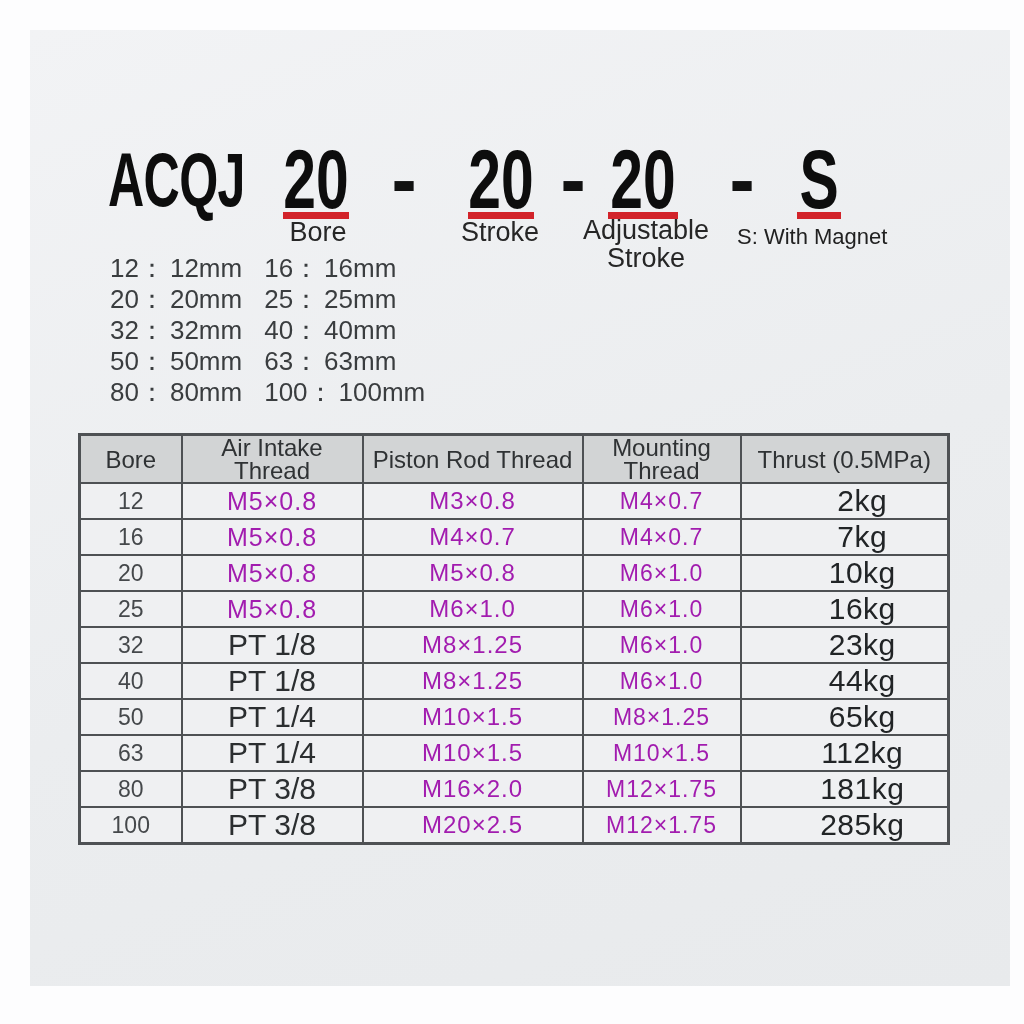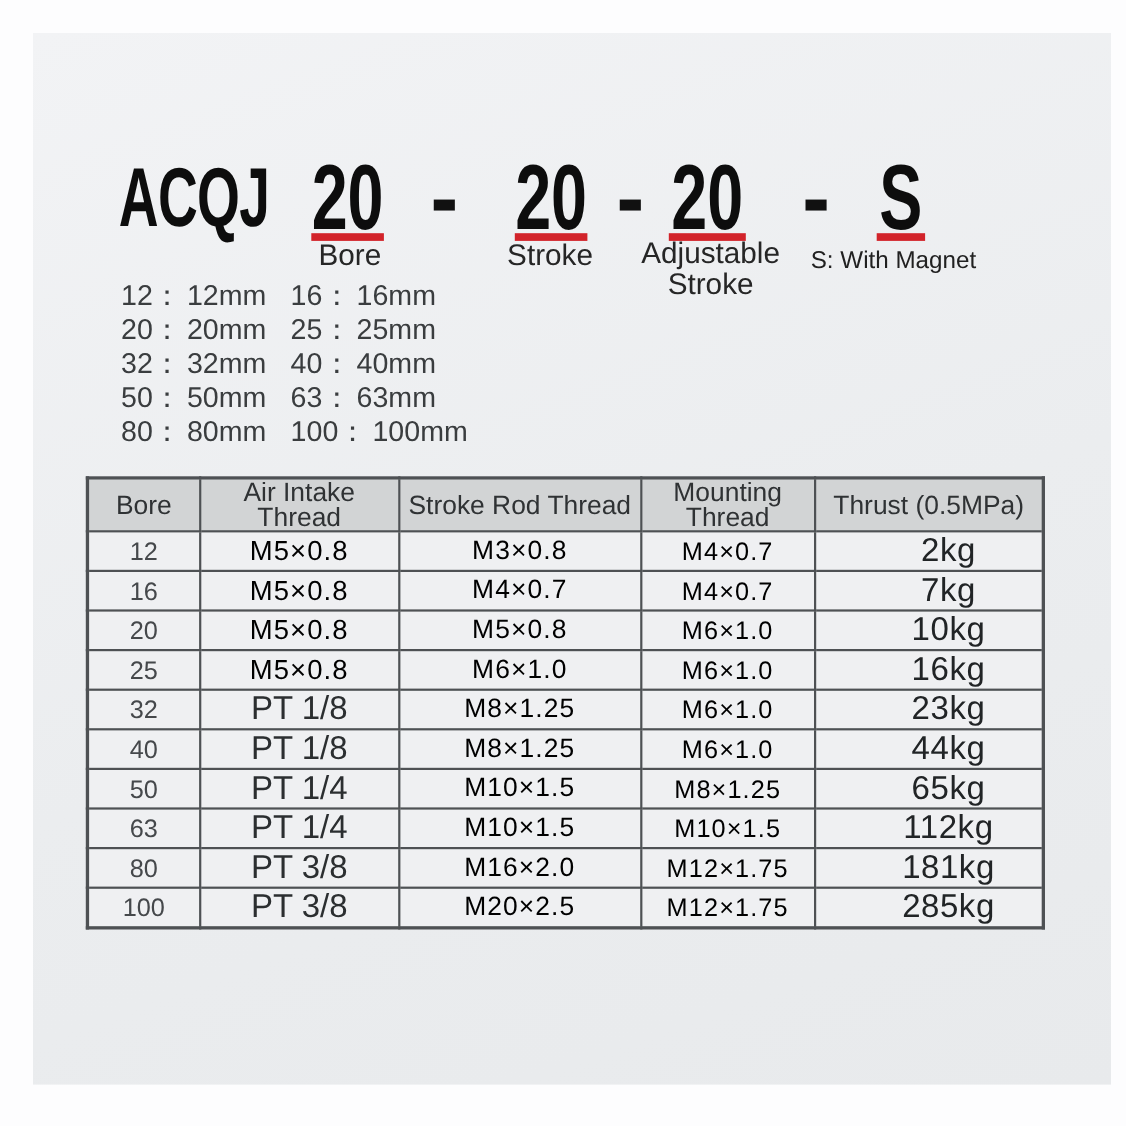--- a/index.html
+++ b/index.html
@@ -83,21 +83,21 @@
     border:2px solid var(--border);
     text-align:center;vertical-align:middle;
     overflow:hidden;
   }
   .spec th{
     height:46px;background:var(--th-bg);
     font-weight:normal;font-size:24px;line-height:23px;color:#2f3234;
     padding:0 4px;
   }
   .spec td{
-    height:36px;background:var(--td-bg);color:#000000;
+    height:36px;background:var(--td-bg);color:#a21caf;
   }
   td.col-bore{font-size:23px;color:#45484b;}
   td.col-air{font-size:25px;letter-spacing:1px;}
   td.col-air.pt{font-size:30px;letter-spacing:0;color:#2b2e30;}
   td.col-piston{font-size:24px;letter-spacing:1px;}
   td.col-mount{font-size:23px;letter-spacing:1px;}
   td.col-thrust{font-size:30px;color:#212426;letter-spacing:0.5px;padding-left:36px;}
 </style>
 </head>
 <body>
@@ -178,21 +178,21 @@
     <col style="width:102px">
       <col style="width:181px">
       <col style="width:220px">
     <col style="width:158px">
       <col style="width:208px">
   </colgroup>
   <thead>
     <tr>
       <th>Bore</th>
       <th>Air Intake Thread</th>
-      <th>Stroke Rod Thread</th>
+      <th>Piston Rod Thread</th>
       <th>Mounting Thread</th>
       <th>Thrust (0.5MPa)</th>
     </tr>
   </thead>
   <tbody>
   <tr>
     <td class="col-bore">12</td>
     <td class="col-air">M5×0.8</td>
     <td class="col-piston">M3×0.8</td>
     <td class="col-mount">M4×0.7</td>

